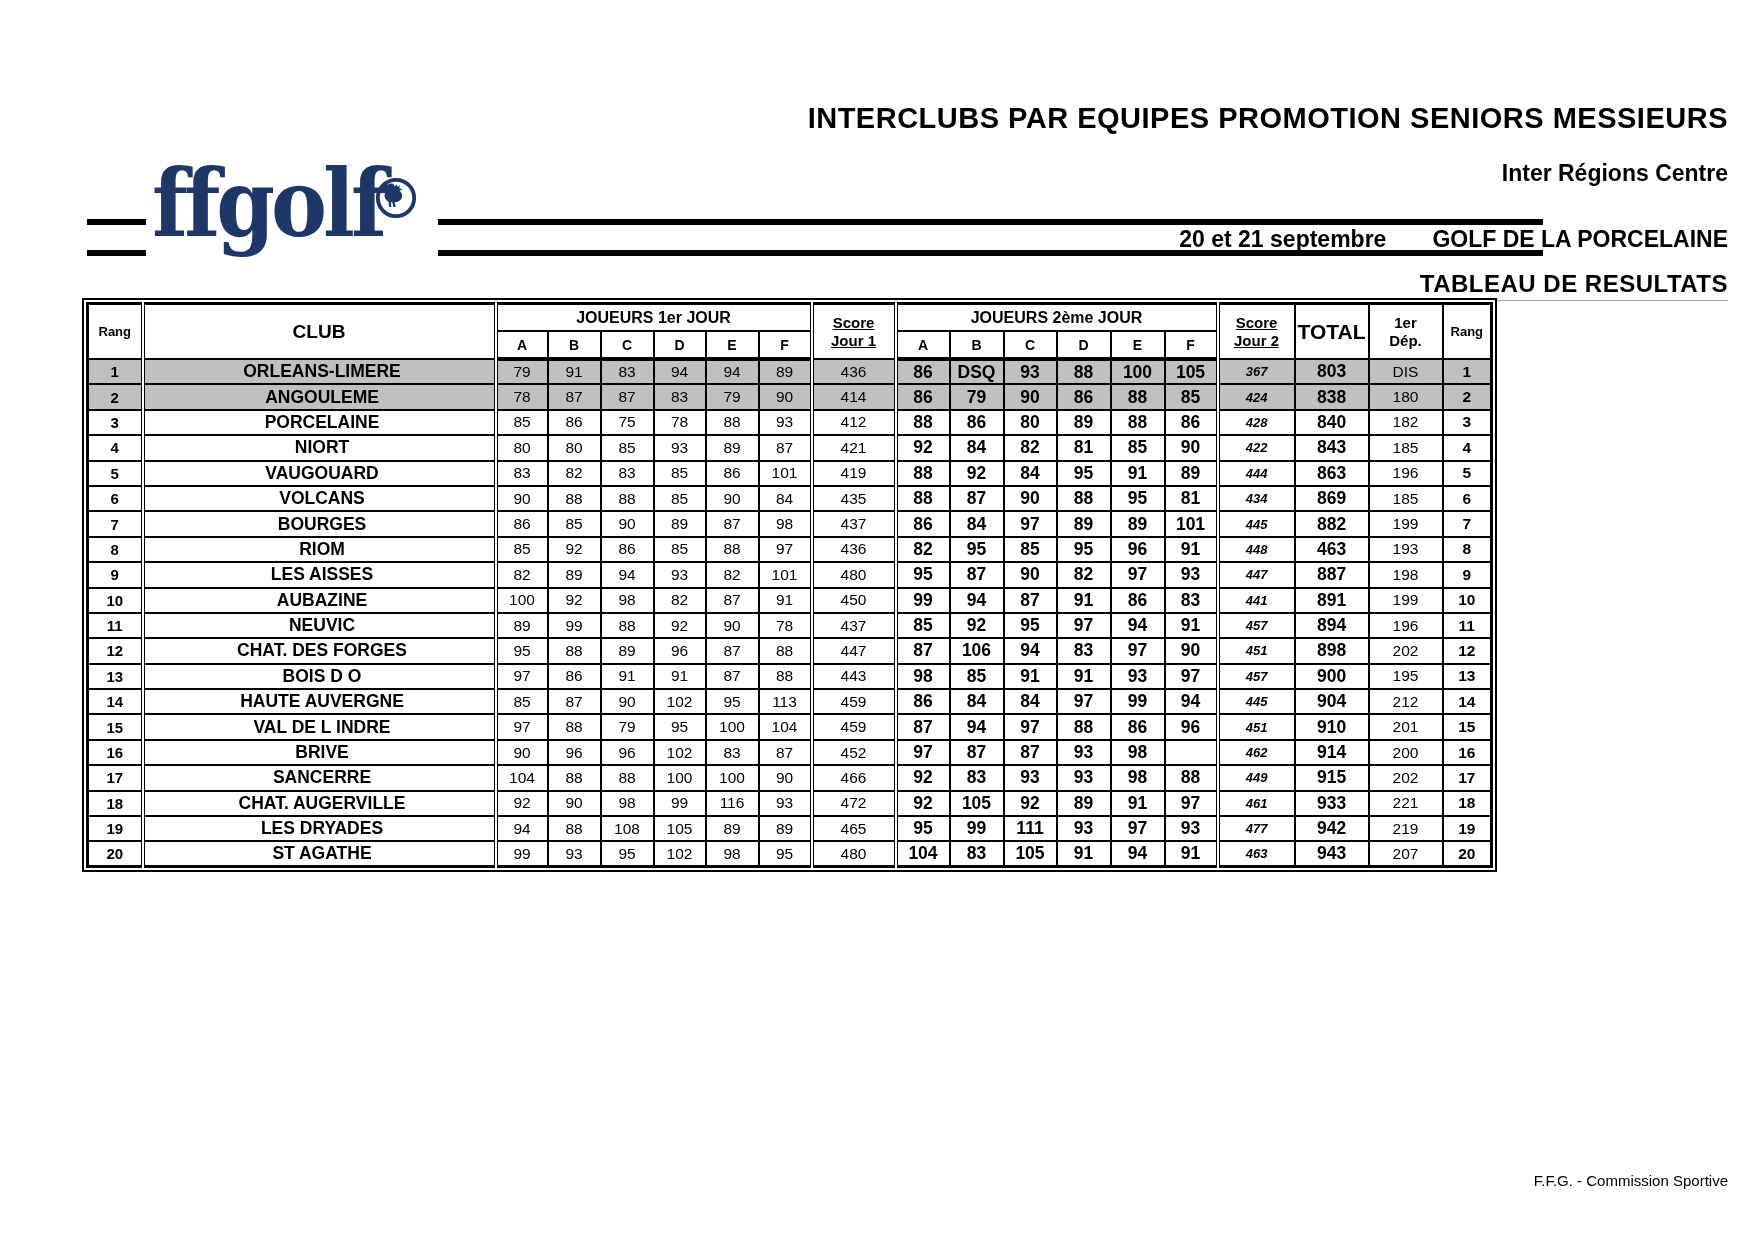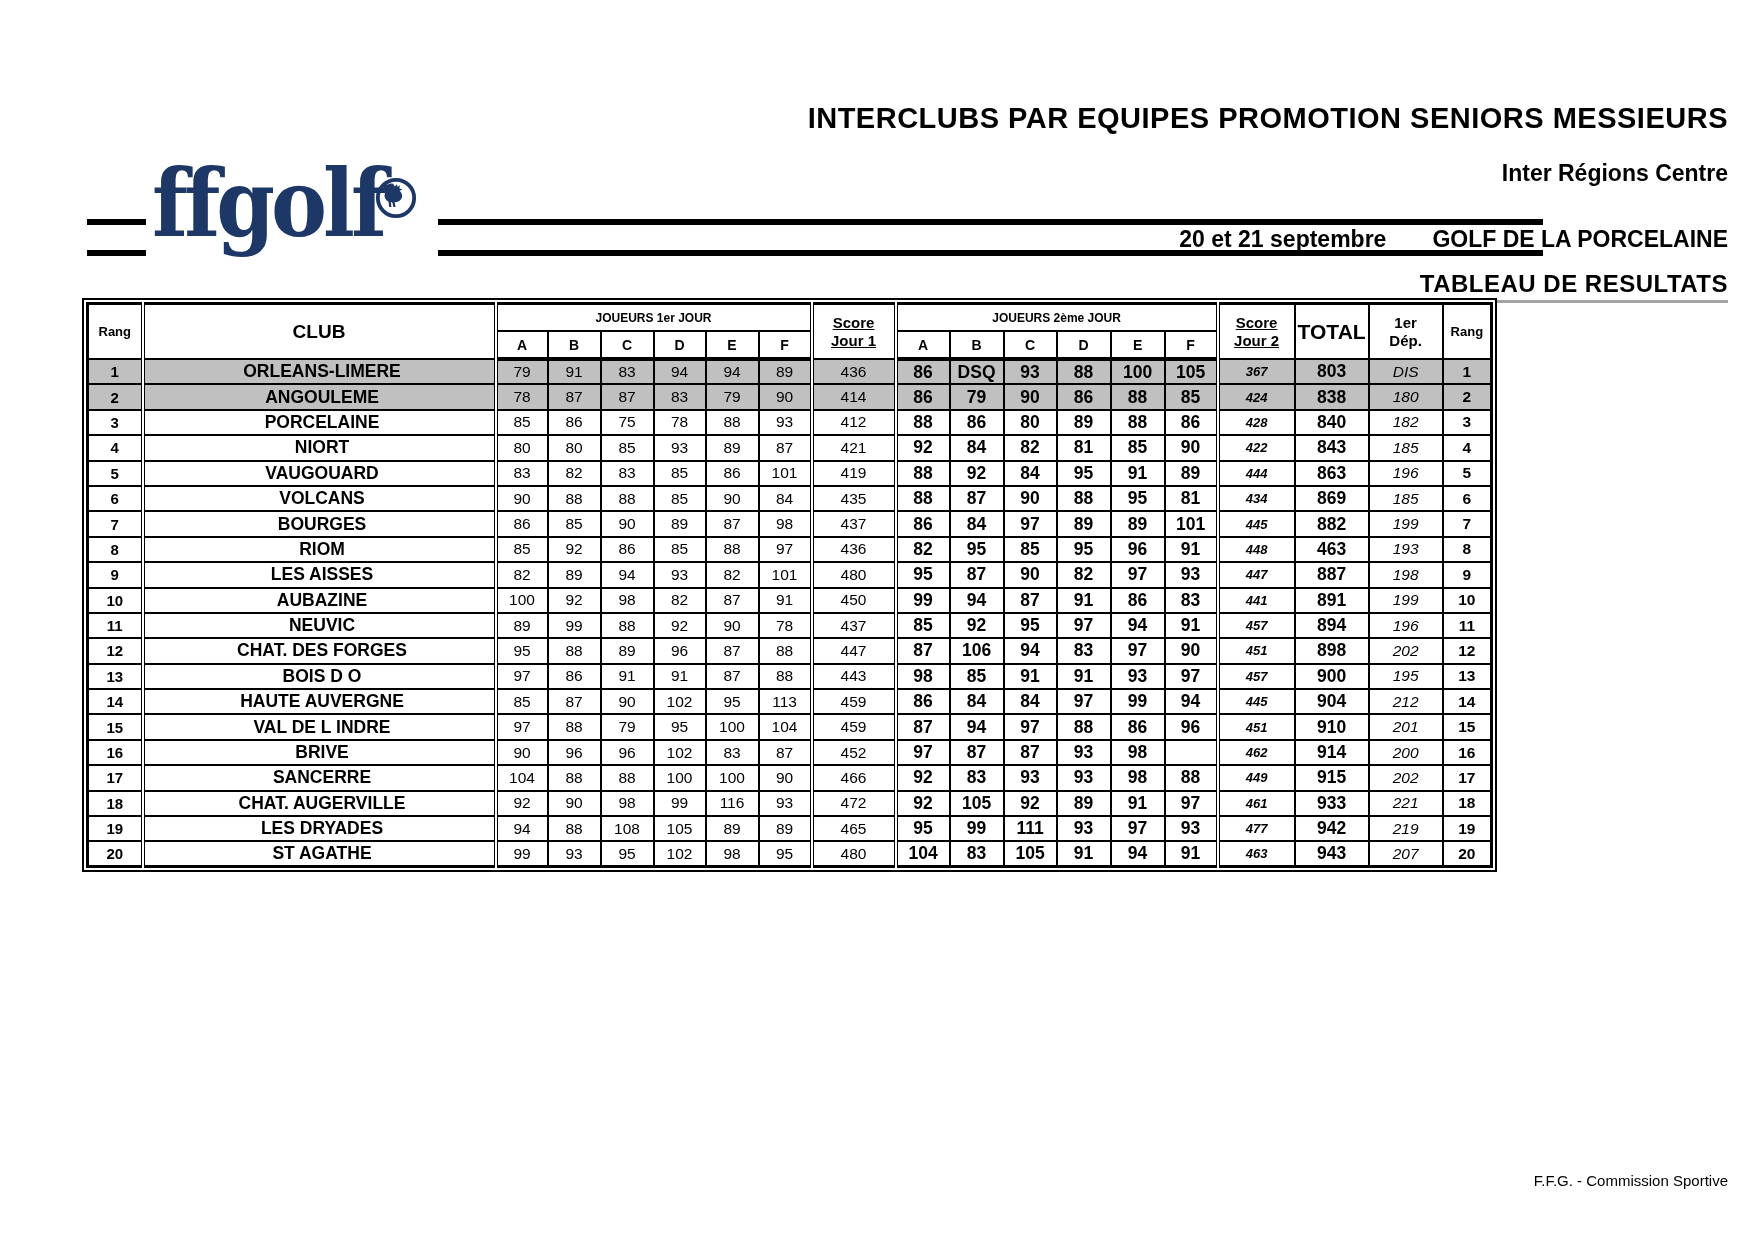--- a/index.html
+++ b/index.html
@@ -10,21 +10,21 @@
   .center-band { position:absolute; left:0; width:1720px; text-align:right;padding-left:8px; }
   .main-title { top:102px; font-size:29px; font-weight:bold; letter-spacing:0.5px; }
   .sub-title  { top:160px; font-size:23px; font-weight:bold; }
   .rule { position:absolute; left:87px; width:1456px; height:6px; background:#000; z-index:1; }
   .rule-top { top:219px; }
   .rule-bottom { top:250px; }
   .date-venue { top:226px; font-weight:bold; font-size:23px; z-index:1; }
   .date-venue span { display:inline-block; }
   .date-venue .gap { width:46px; }
   .results-title { top:270px; font-size:24px; font-weight:bold; }
-  .results-title span { display:inline-block; border-bottom:3px solid #a3a3a3; padding-bottom:2px; letter-spacing:0.5px; }
+  .results-title span { display:inline-block; border-bottom:1px solid #a3a3a3; padding-bottom:2px; letter-spacing:0.5px; }
 
   
   .logo-box { position:absolute; left:146px; top:152px; width:292px; height:146px; background:#fff; z-index:2; }
   .logo-text {
     position:absolute; left:6px; top:4px;
     font-family:"DejaVu Serif", serif; font-weight:bold; font-size:84px; line-height:1;
     letter-spacing:-4px; transform:scaleY(1.12); transform-origin:top left;
   }
   .logo-reg { position:absolute; left:228px; top:24px; width:44px; height:44px; }
 
@@ -37,34 +37,34 @@
   }
   table.results { border:3px solid #000; }
   thead tr.group-row th { height:25px; }
   thead tr.letter-row th { height:25px; }
   thead tr.letter-row th { border-bottom:4px solid #000; }
   tbody tr { height:25.4px; }
   .gb { border-left:4px double #000 !important; }
 
   .h-rang   { font-size:13px; font-weight:bold; }
   .h-club   { font-size:19px; font-weight:bold; }
-  .h-group  { font-size:12px; font-weight:bold; }
+  .h-group  { font-size:16px; font-weight:bold; }
   .h-letter { font-size:14px; font-weight:bold; }
   .h-score  { font-size:15px; font-weight:bold; line-height:1.2;text-decoration:underline; }
   .h-total  { font-size:21px; font-weight:bold; }
   .h-dep    { font-size:15px; font-weight:bold; line-height:1.2;margin-left:8px; }
 
   .c-rank  { font-size:15px; font-weight:bold; }
   .c-club  { font-size:17.5px; font-weight:bold; text-align:left; padding-left:6px !important; }
   .c-d1    { font-size:15.5px; }
   .c-s1    { font-size:15.5px; font-weight:normal; }
   .c-d2    { font-size:17.5px; font-weight:bold; }
   .c-s2    { font-size:13px; font-weight:bold;font-style:italic; }
   .c-total { font-size:17.5px; font-weight:bold; }
-  .c-dep   { font-size:15.5px; font-style:italic; }
+  .c-dep   { font-size:15.5px; }
   .c-rank2 { font-size:15.5px; font-weight:bold; }
   tr.hl td { background:#c0c0c0; }
 
   .footer-text { top:1172px; font-size:15px; }
 </style>
 </head>
 <body>
 
 <div class="page">
 

